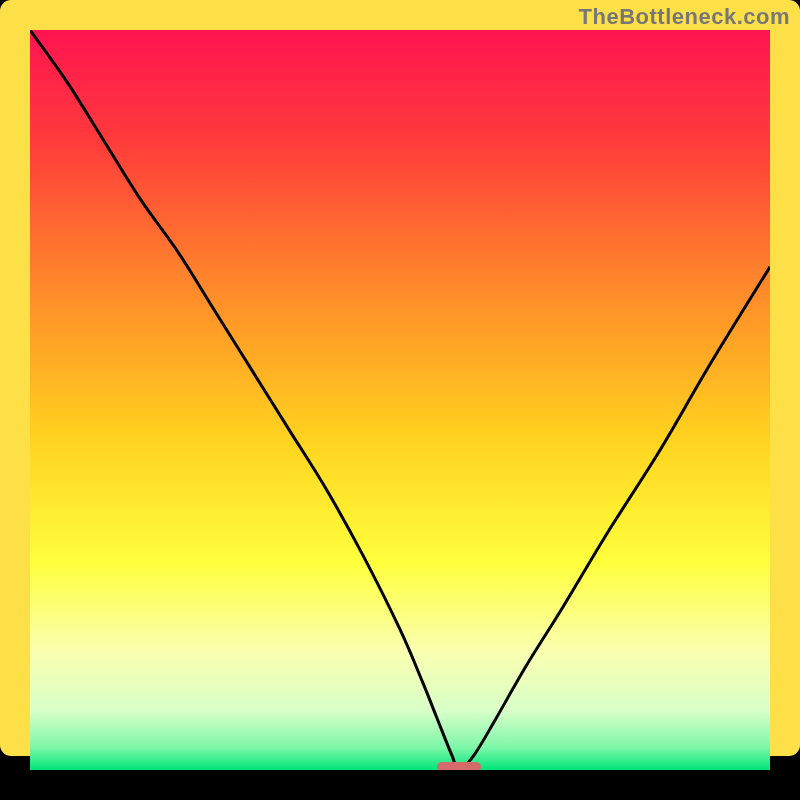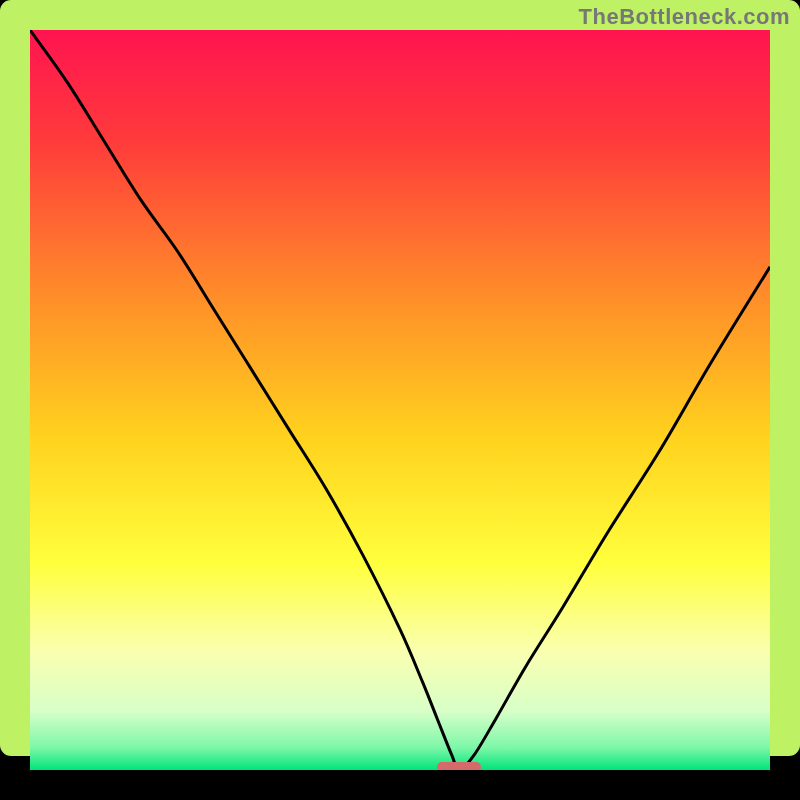--- a/index.html
+++ b/index.html
@@ -7,21 +7,21 @@
     padding: 0;
     width: 800px;
     height: 800px;
     background: #000;
     font-family: Arial, Helvetica, sans-serif;
   }
   .frame {
     position: relative;
     width: 800px;
     height: 756px;
-    background: #bef264;
+    background: #fde047;
     border-radius: 11px;
   }
   .watermark {
     position: absolute;
     top: 4px;
     right: 10px;
     color: #777;
     font-size: 22px;
     font-weight: bold;
     letter-spacing: 0.5px;

